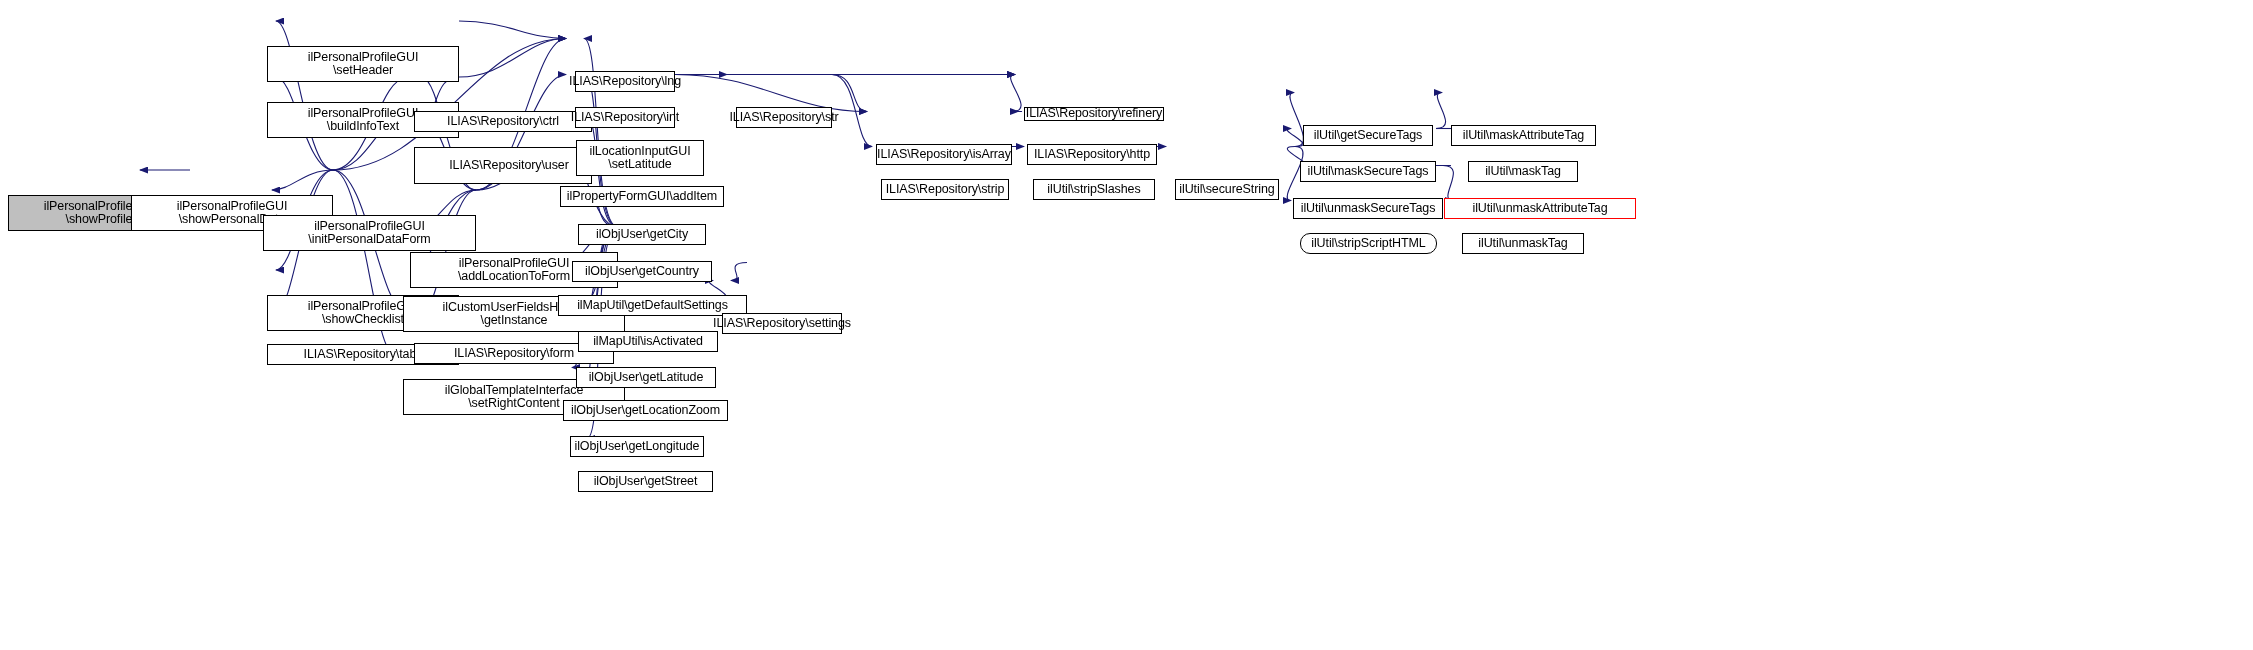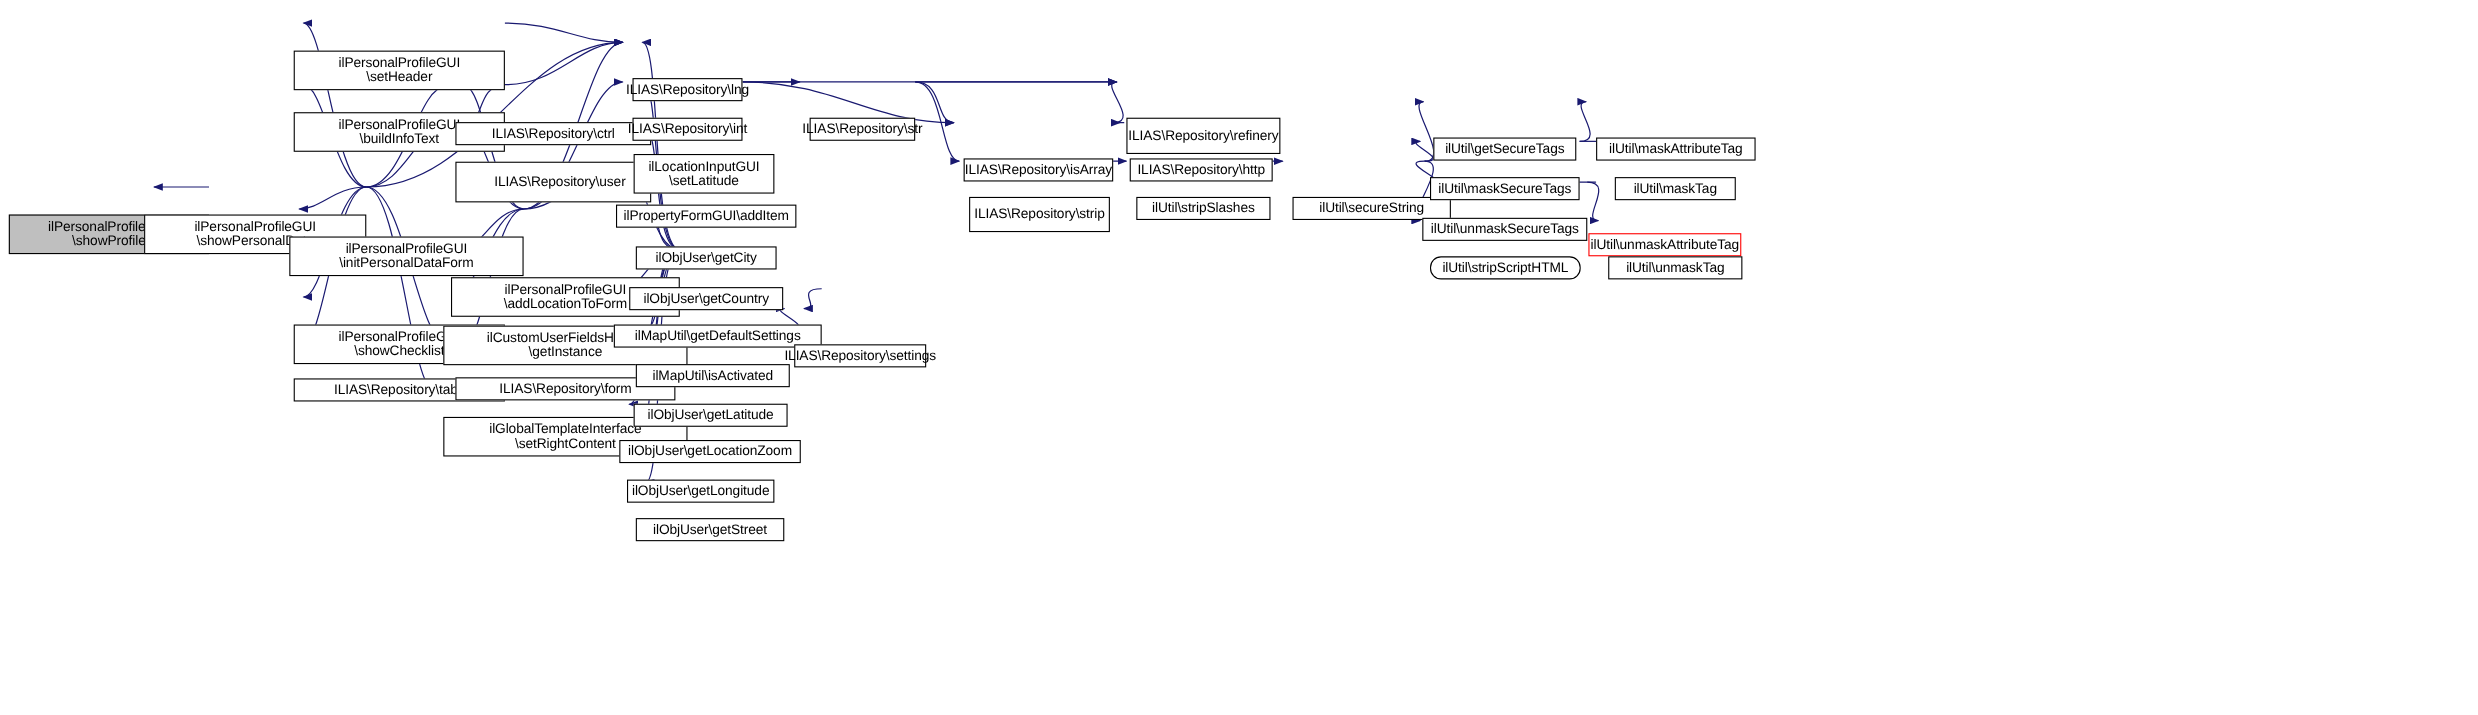--- a/index.html
+++ b/index.html
@@ -114,27 +114,27 @@
       <div class="node" style="left: 572px; top: 218px; width: 140px; height: 21px;">ilObjUser\getCountry</div>
       <div class="node" style="left: 558px; top: 252px; width: 189px; height: 21px;">ilMapUtil\getDefaultSettings</div>
       <div class="node" style="left: 578px; top: 288px; width: 140px; height: 21px;">ilMapUtil\isActivated</div>
       <div class="node" style="left: 576px; top: 324px; width: 140px; height: 21px;">ilObjUser\getLatitude</div>
       <div class="node" style="left: 563px; top: 357px; width: 165px; height: 21px;">ilObjUser\getLocationZoom</div>
       <div class="node" style="left: 570px; top: 393px; width: 134px; height: 21px;">ilObjUser\getLongitude</div>
       <div class="node" style="left: 578px; top: 428px; width: 135px; height: 21px;">ilObjUser\getStreet</div>
       <div class="node" style="left: 722px; top: 270px; width: 120px; height: 21px;">ILIAS\Repository\settings</div>
       <div class="node" style="left: 736px; top: 64px; width: 96px; height: 21px;">ILIAS\Repository\str</div>
       <div class="node" style="left: 876px; top: 101px; width: 136px; height: 21px;">ILIAS\Repository\isArray</div>
-      <div class="node" style="left: 881px; top: 136px; width: 128px; height: 32px;">ILIAS\Repository\strip</div>
-      <div class="node" style="left: 1024px; top: 64px; width: 140px; height: 33px;">ILIAS\Repository\refinery</div>
+      <div class="node" style="left: 881px; top: 136px; width: 128px; height: 21px;">ILIAS\Repository\strip</div>
+      <div class="node" style="left: 1024px; top: 64px; width: 140px; height: 14px;">ILIAS\Repository\refinery</div>
       <div class="node" style="left: 1027px; top: 101px; width: 130px; height: 21px;">ILIAS\Repository\http</div>
       <div class="node" style="left: 1033px; top: 136px; width: 122px; height: 21px;">ilUtil\stripSlashes</div>
-      <div class="node" style="left: 1175px; top: 136px; width: 144px; height: 21px;">ilUtil\secureString</div>
+      <div class="node" style="left: 1175px; top: 136px; width: 104px; height: 21px;">ilUtil\secureString</div>
       <div class="node" style="left: 1303px; top: 82px; width: 130px; height: 21px;">ilUtil\getSecureTags</div>
       <div class="node" style="left: 1300px; top: 118px; width: 136px; height: 21px;">ilUtil\maskSecureTags</div>
       <div class="node" style="left: 1293px; top: 155px; width: 150px; height: 21px;">ilUtil\unmaskSecureTags</div>
       <div class="node" style="left: 1300px; top: 190px; width: 137px; height: 21px; border-radius: 10px;">ilUtil\stripScriptHTML</div>
       <div class="node" style="left: 1451px; top: 82px; width: 145px; height: 21px;">ilUtil\maskAttributeTag</div>
       <div class="node" style="left: 1468px; top: 118px; width: 110px; height: 21px;">ilUtil\maskTag</div>
-      <div class="node hl" style="left: 1444px; top: 169px; width: 139px; height: 21px;">ilUtil\unmaskAttributeTag</div>
+      <div class="node hl" style="left: 1444px; top: 155px; width: 192px; height: 21px;">ilUtil\unmaskAttributeTag</div>
       <div class="node" style="left: 1462px; top: 190px; width: 122px; height: 21px;">ilUtil\unmaskTag</div>
     </div>
 </div>
 
 </body></html>

